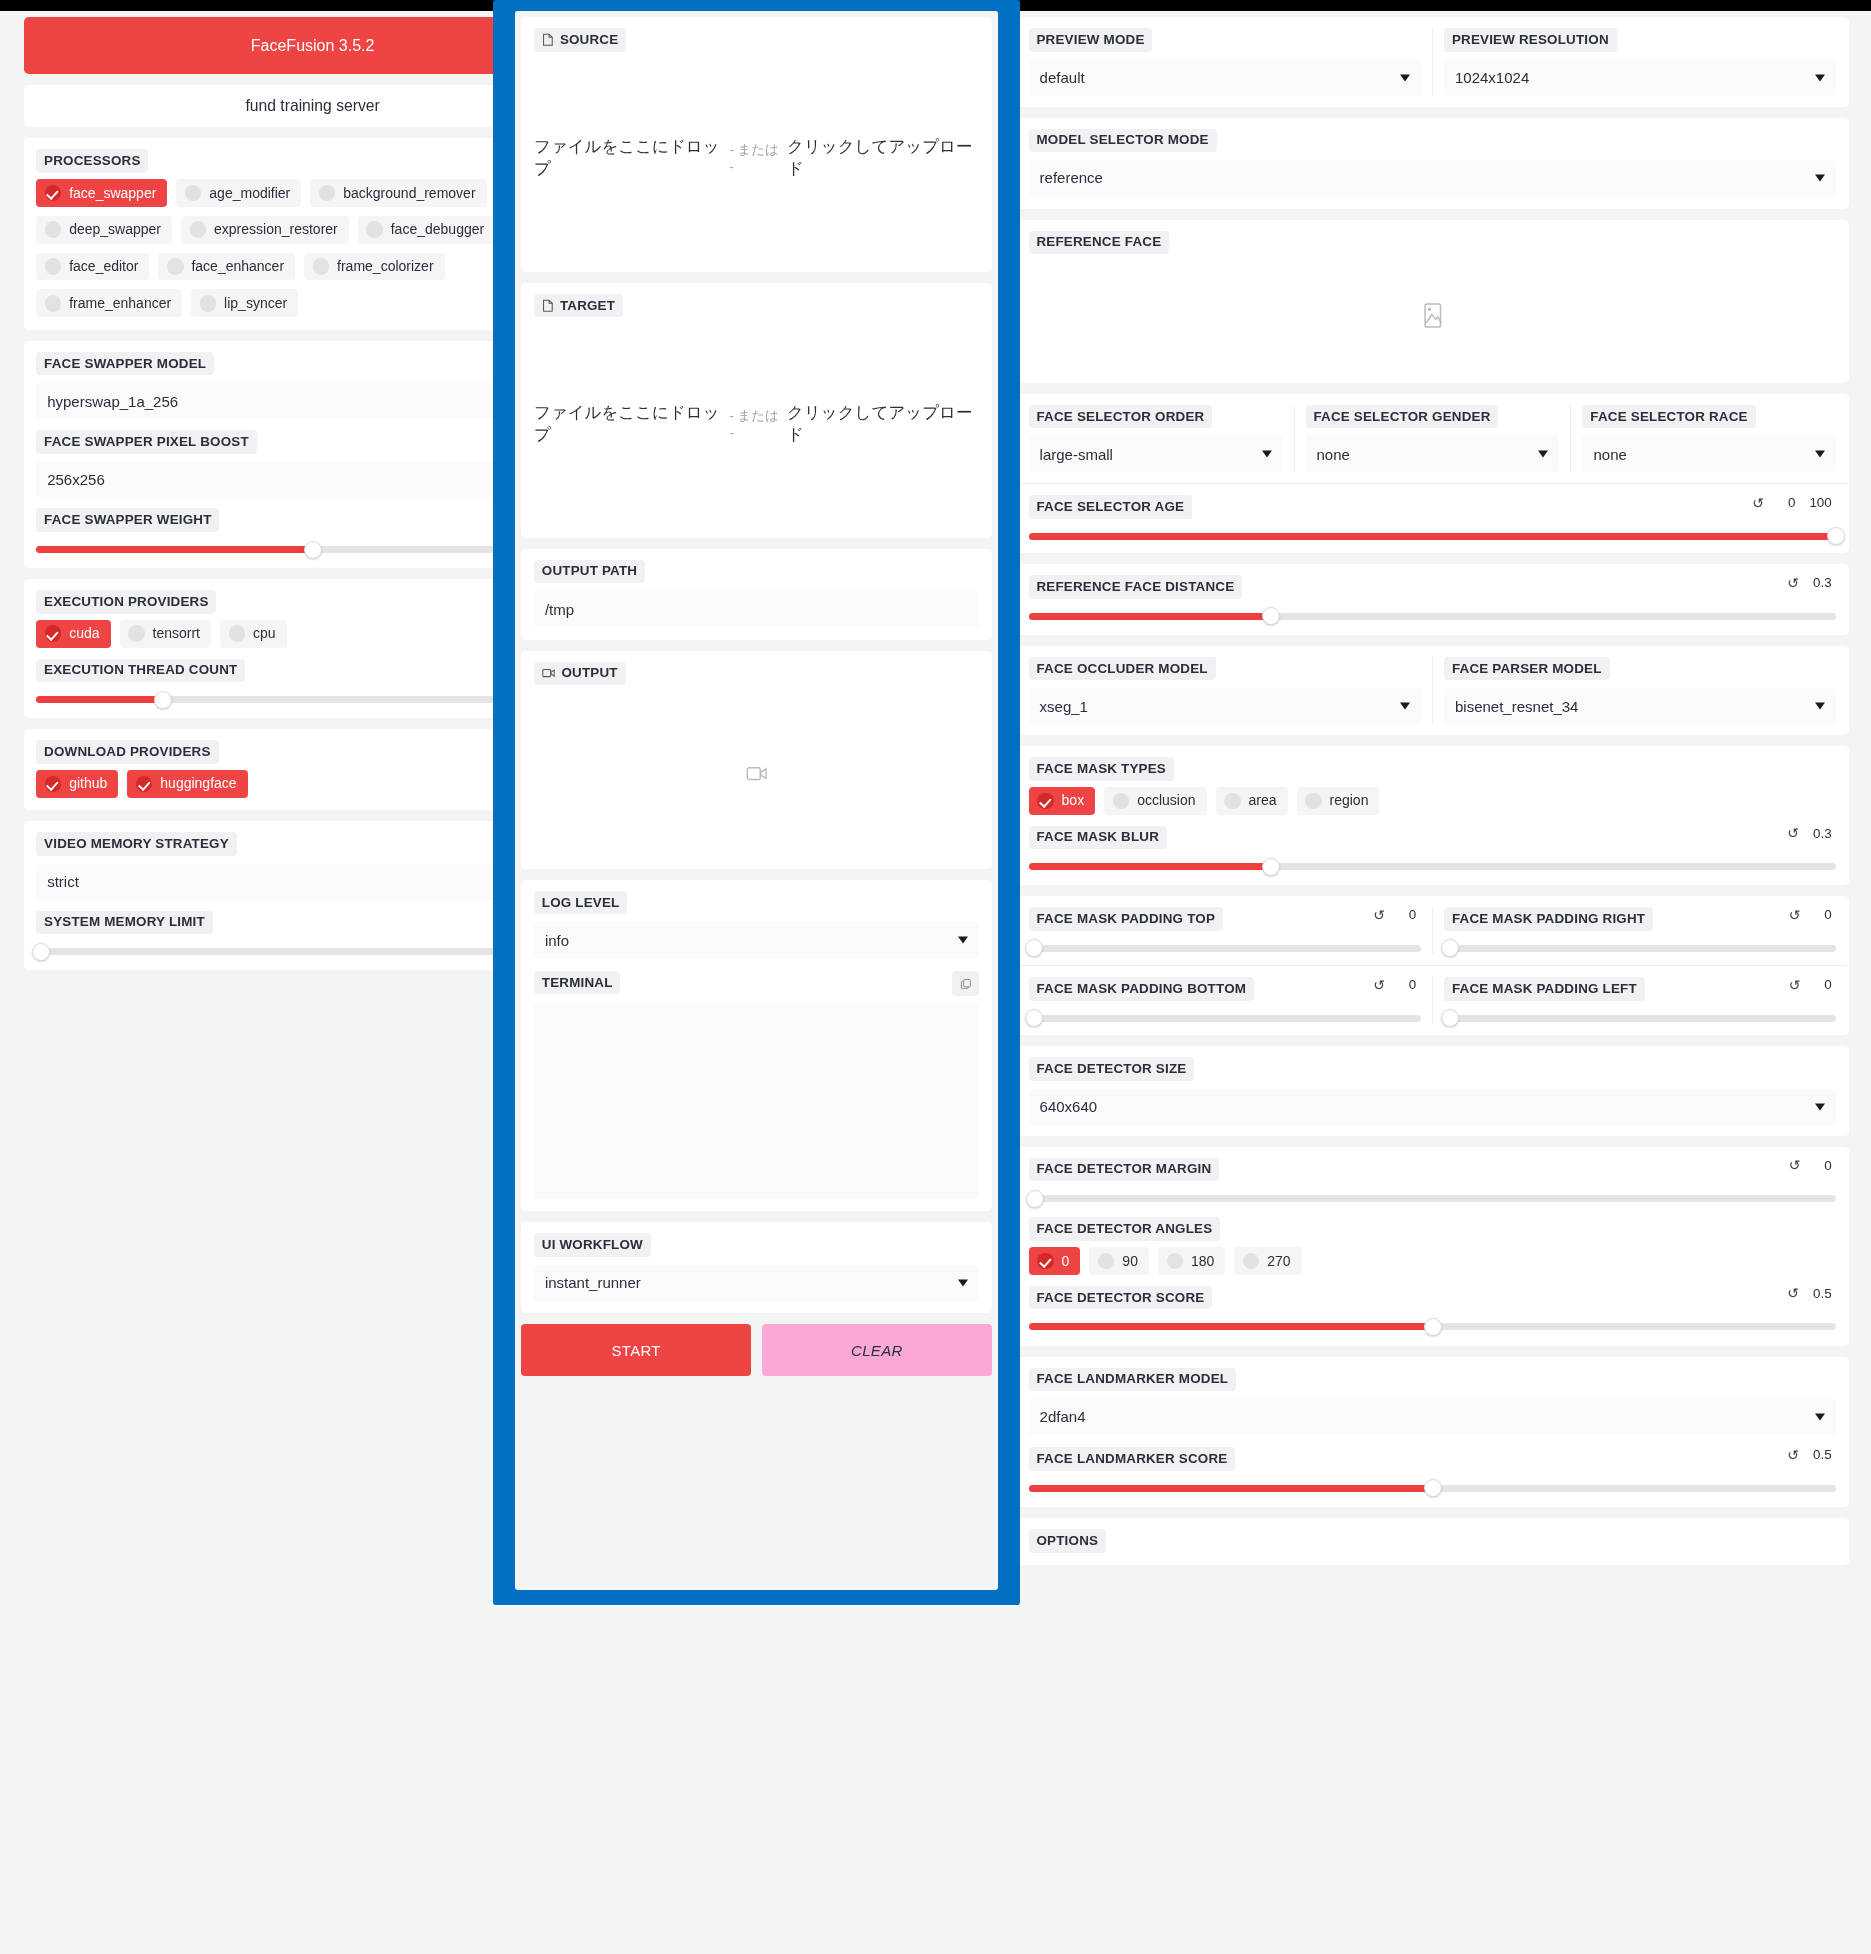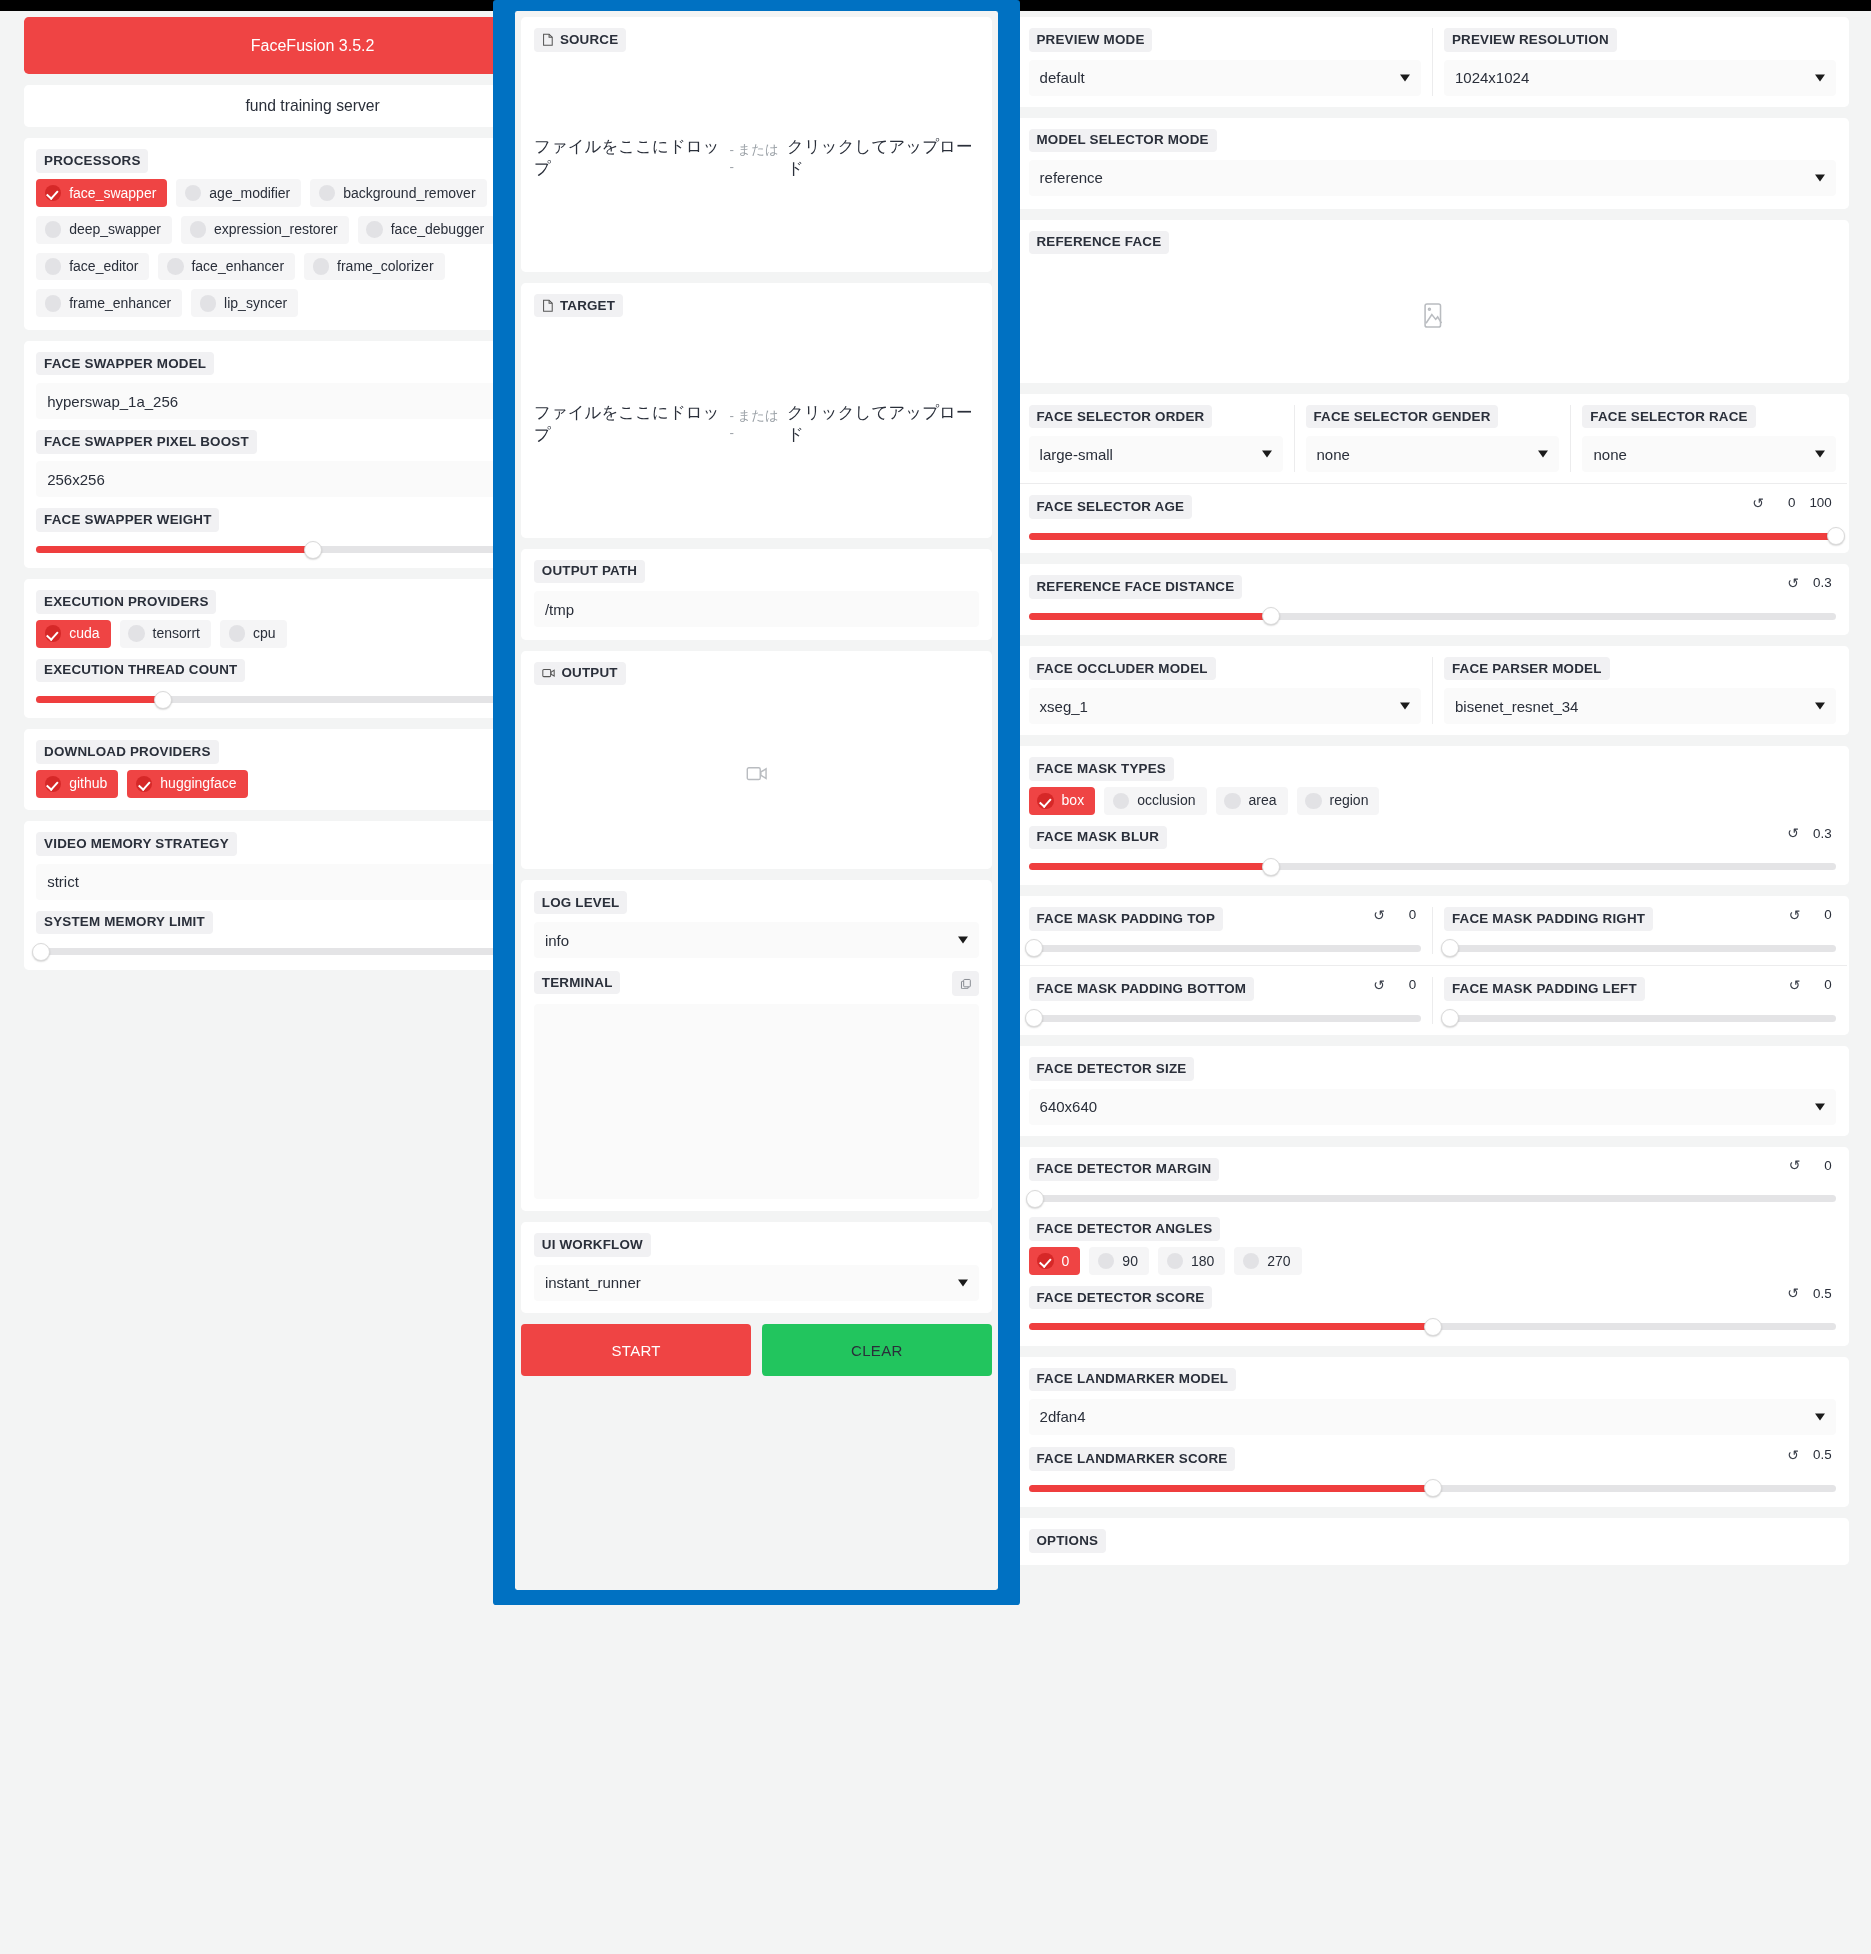--- a/index.html
+++ b/index.html
@@ -135,21 +135,21 @@
   .lbl-ico { display: inline-flex; align-items: center; gap: 6.3px; }
   .terminal-box {
     margin-top: 7.9px; background: #fafafa; border-radius: 3.9px; height: 195px;
   }
   .btnrow { display: flex; gap: 11px; margin-top: 11px; }
   .btn {
     flex: 1 1 0; height: 52px; border-radius: 3.9px; display: flex;
     align-items: center; justify-content: center; font-size: 15px; letter-spacing: 0.3px;
   }
   .btn.primary { background: #ef4444; color: #fff; }
-  .btn.secondary { background: #22c55e; color: #2a2f3a; }
+  .btn.secondary { background: #f9a8d4; color: #2a2f3a; font-style: italic; }
   .copy-btn {
     width: 27px; height: 25px; background: #f1f1f3; border-radius: 3.9px;
     display: flex; align-items: center; justify-content: center;
   }
 </style>
 </head>
 <body>
 
 <div id="root">
 

